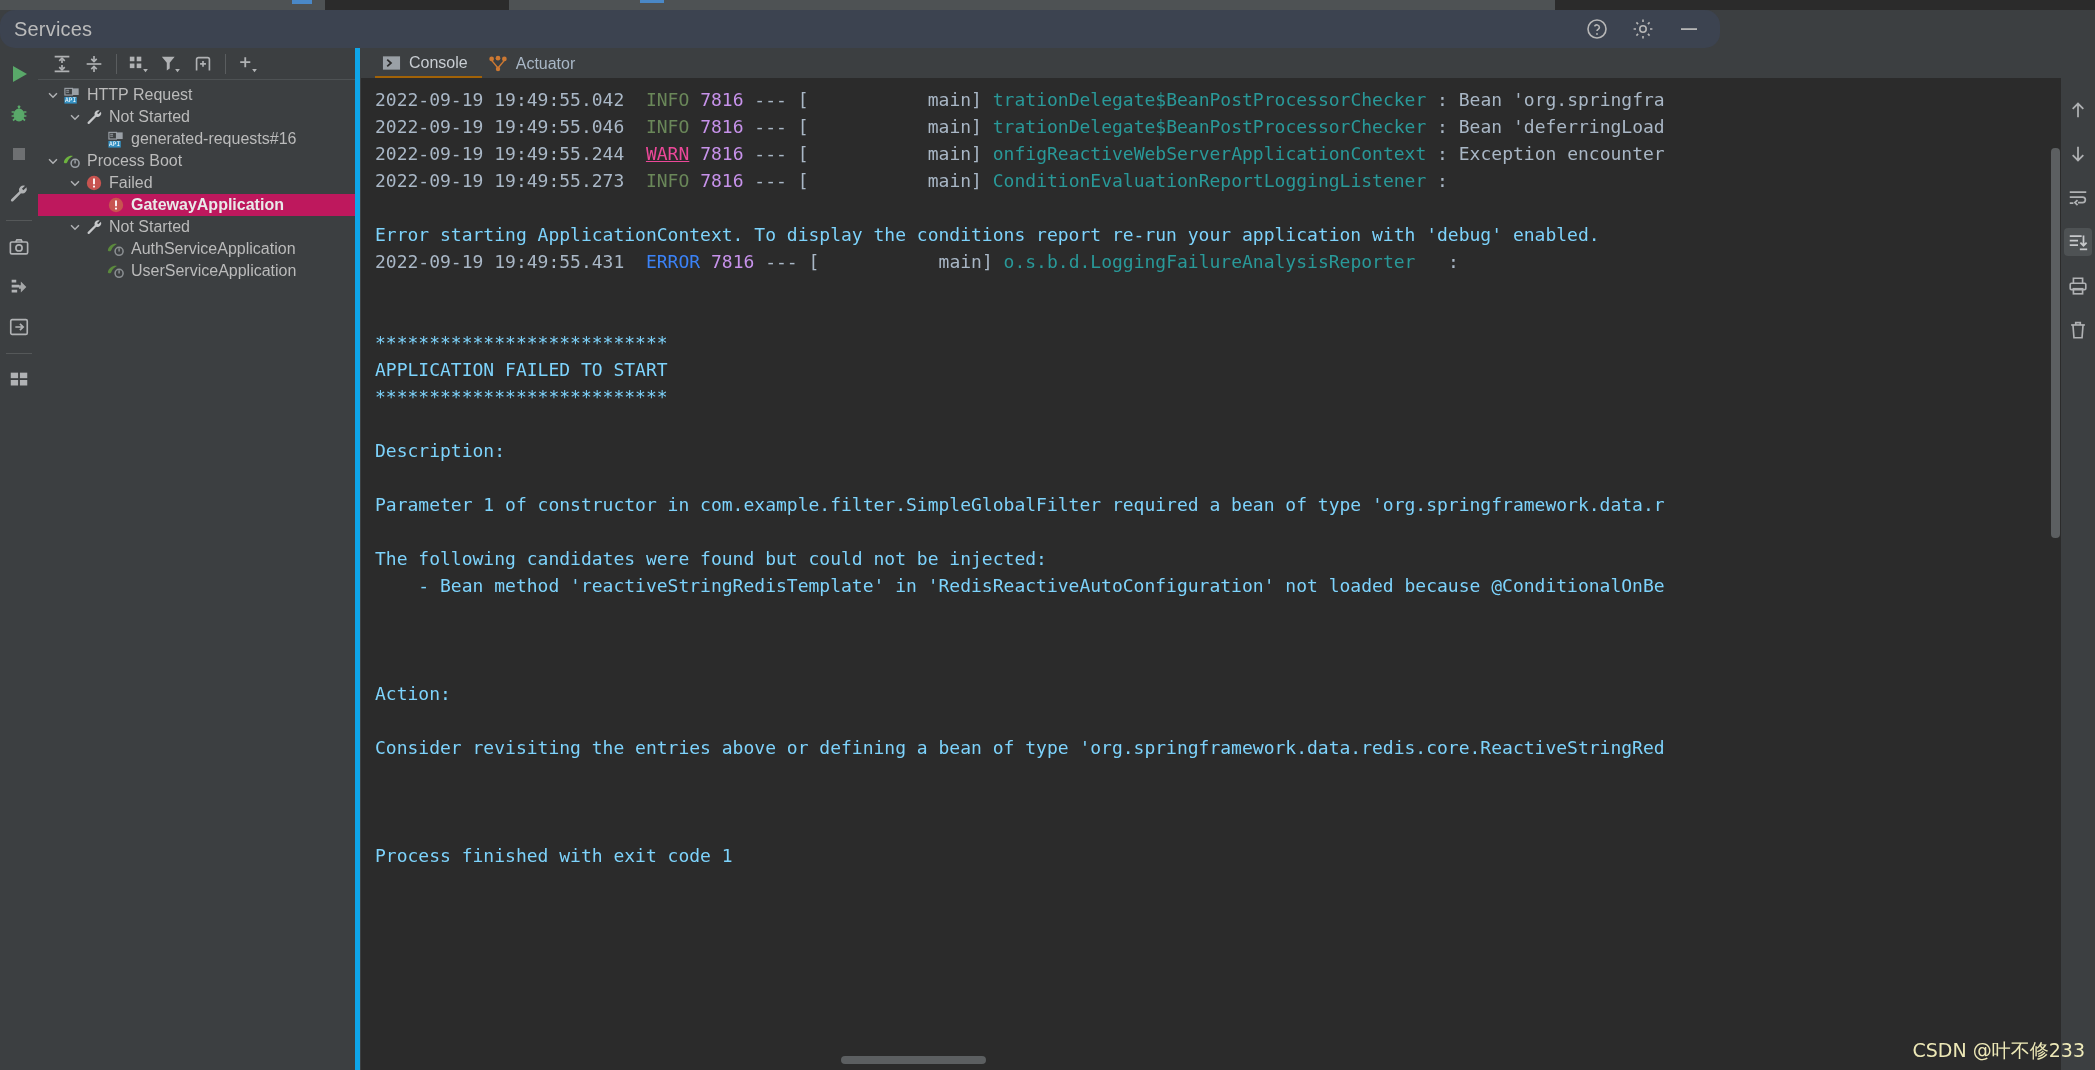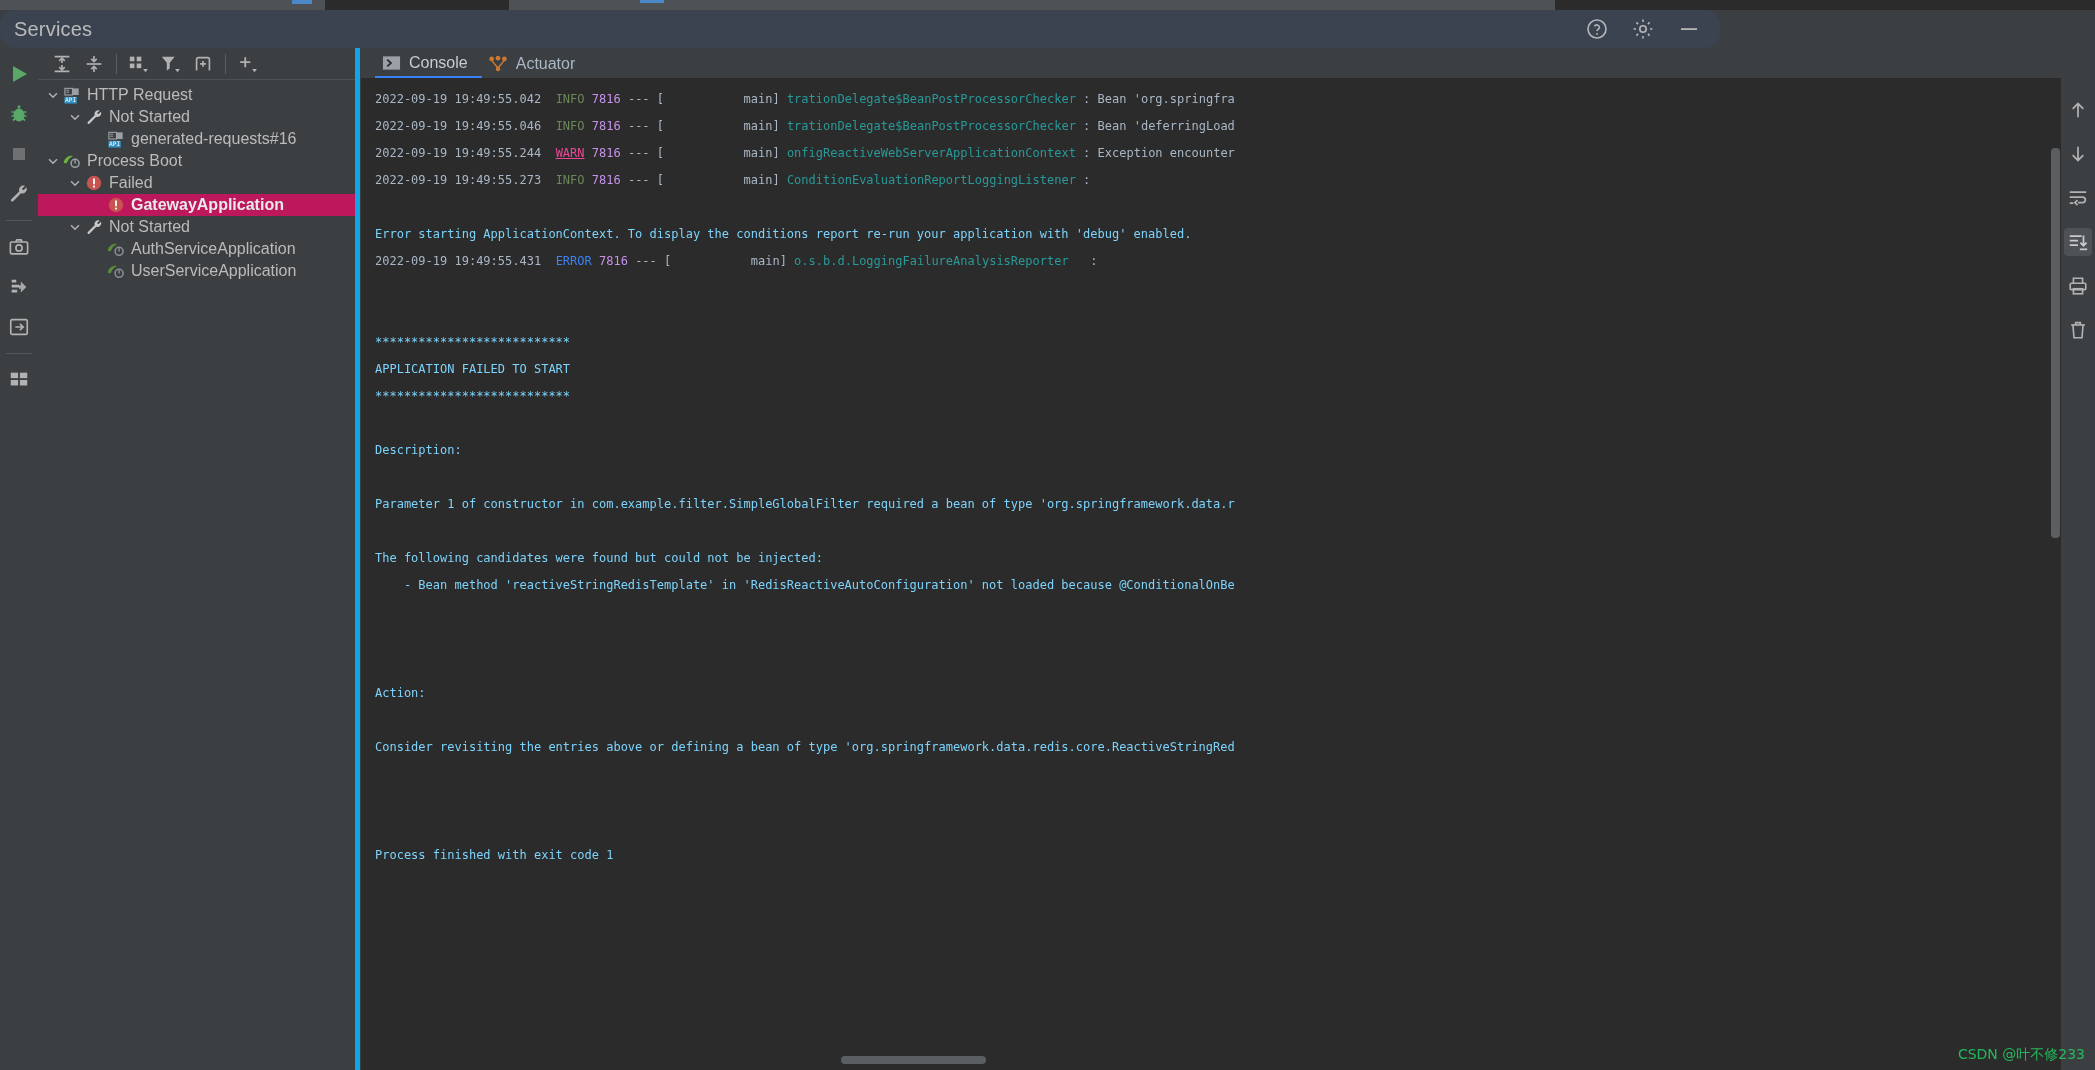--- a/index.html
+++ b/index.html
@@ -70,28 +70,28 @@
   .ind1 { padding-left:28px; }
   .ind2 { padding-left:50px; }
 
   
   .console-wrap { position:absolute; left:361px; top:48px; width:1734px; height:1022px; background:#2b2b2b; }
   .tabbar { height:30px; background:#3c3f41; display:flex; align-items:flex-end; padding-left:14px; gap:0; }
   .tab {
     display:flex; align-items:center; gap:8px; height:29px; padding:0 14px 0 6px;
     color:#a9b7c6; font-size:16px; cursor:pointer;
   }
-  .tab.active { border-bottom:2px solid #3b82f6; color:#c8cdd2; }
+  .tab.active { border-bottom:2px solid #a16207; color:#c8cdd2; }
   .tab .t-ico { width:20px; height:18px; display:flex; align-items:center; justify-content:center; }
 
   .console {
     position:absolute; left:0; top:30px; width:1700px; height:992px;
     background:#2b2b2b; overflow:hidden;
     font-family:"DejaVu Sans Mono","Liberation Mono",monospace;
-    font-size:12px; line-height:27px; color:#a9b7c6;
+    font-size:18px; line-height:27px; color:#a9b7c6;
     padding:8px 0 0 14px; white-space:pre;
   }
   .ln { height:27px; }
   .blank-ln { height:27px; }
   .c-ts   { color:#a9b7c6; }
   .c-info { color:#6a8759; }
   .c-warn { color:#ec4899;text-decoration:underline; }
   .c-err  { color:#3b82f6; }
   .c-pid  { color:#c792ea; }
   .c-dash { color:#a9b7c6; }
@@ -109,21 +109,21 @@
   .g-btn.active { background:#4e5254; border-radius:4px; }
 
   
   .vscroll { position:absolute; right:35px; top:100px; width:9px; height:390px; background:#5c5f61; border-radius:4px; }
 
   
   .hscroll { position:absolute; left:480px; bottom:6px; width:145px; height:8px; background:#5c5f61; border-radius:4px; }
 
   
   .watermark {
-    position:absolute; right:10px; bottom:6px; color:#22c55e; font-size:14px;
+    position:absolute; right:10px; bottom:6px; color:#fef9c3; font-size:19px;
     font-family:"DejaVu Sans", sans-serif; opacity:.92;
   }
 </style>
 </head>
 <body>
 
 <div id="root">
 
   <div class="topstrip">
     <div class="seg-a"></div>

